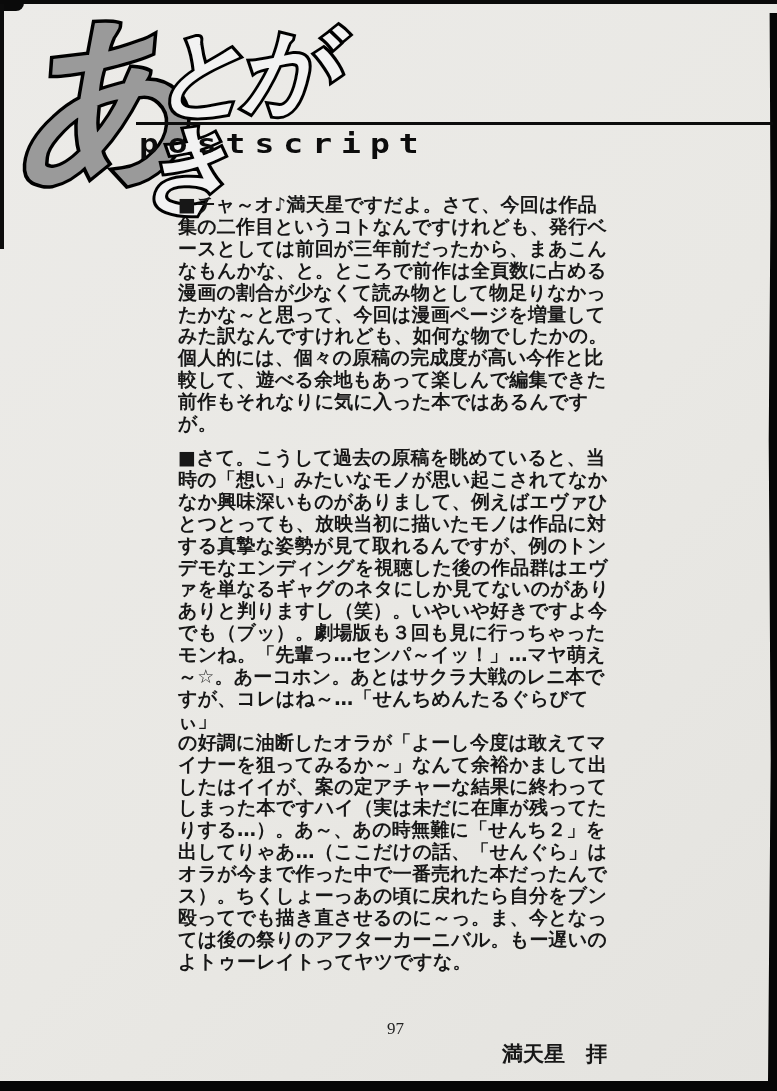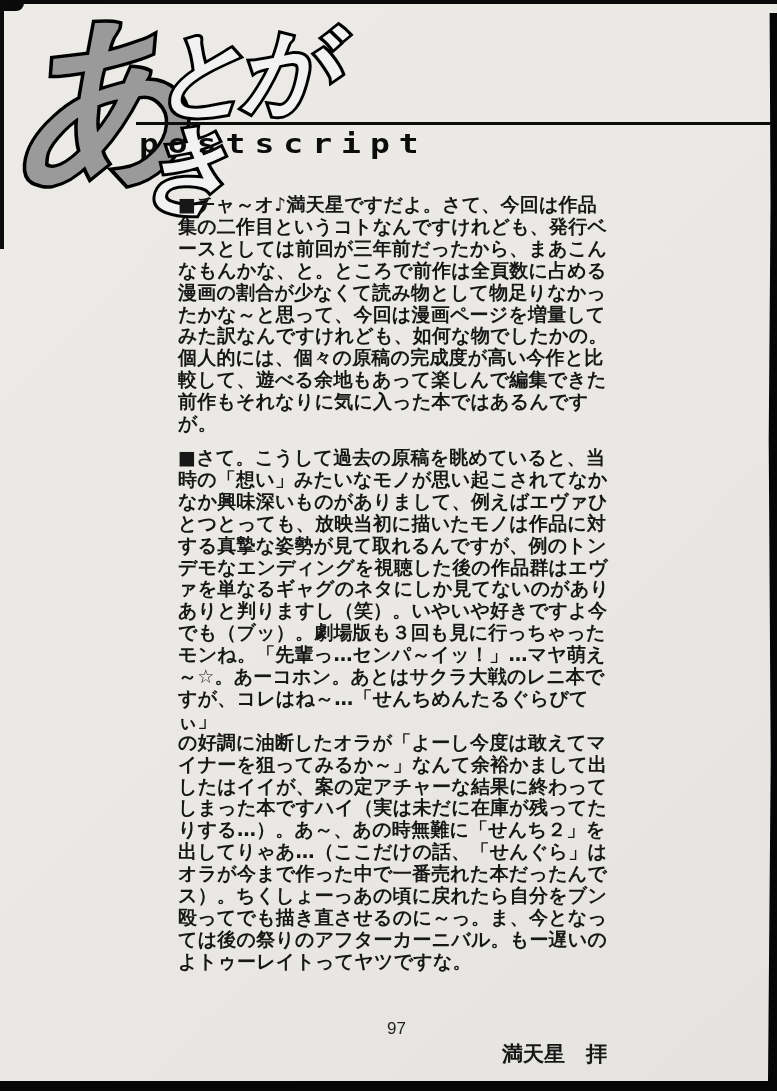--- a/index.html
+++ b/index.html
@@ -45,21 +45,21 @@
 
   
   .body-text {
     position:absolute; left:178px; top:194px; width:432px;
     font-size:19px; line-height:21.9px; font-weight:700;
     letter-spacing:0.2px; color:#171717;
   }
   .body-text p { margin:0 0 12px 0; white-space:pre-line; }
 
   .signature   { position:absolute; left:502px; top:1040px;  font-size:21px; font-weight:700; color:#171717; }
-  .page-number { position:absolute; left:387px; top:1019px; font-size:17px; font-family:Liberation Sans, sans-serif; color:#222; }
+  .page-number { position:absolute; left:387px; top:1019px; font-size:17px; font-family:Liberation Serif, serif; color:#222; }
 </style>
 </head>
 <body>
 
 <div class="page">
 
   <div class="edge-top"></div>
   <div class="corner-blob"></div>
   <div class="edge-left"></div>
   <div class="edge-right"></div>

